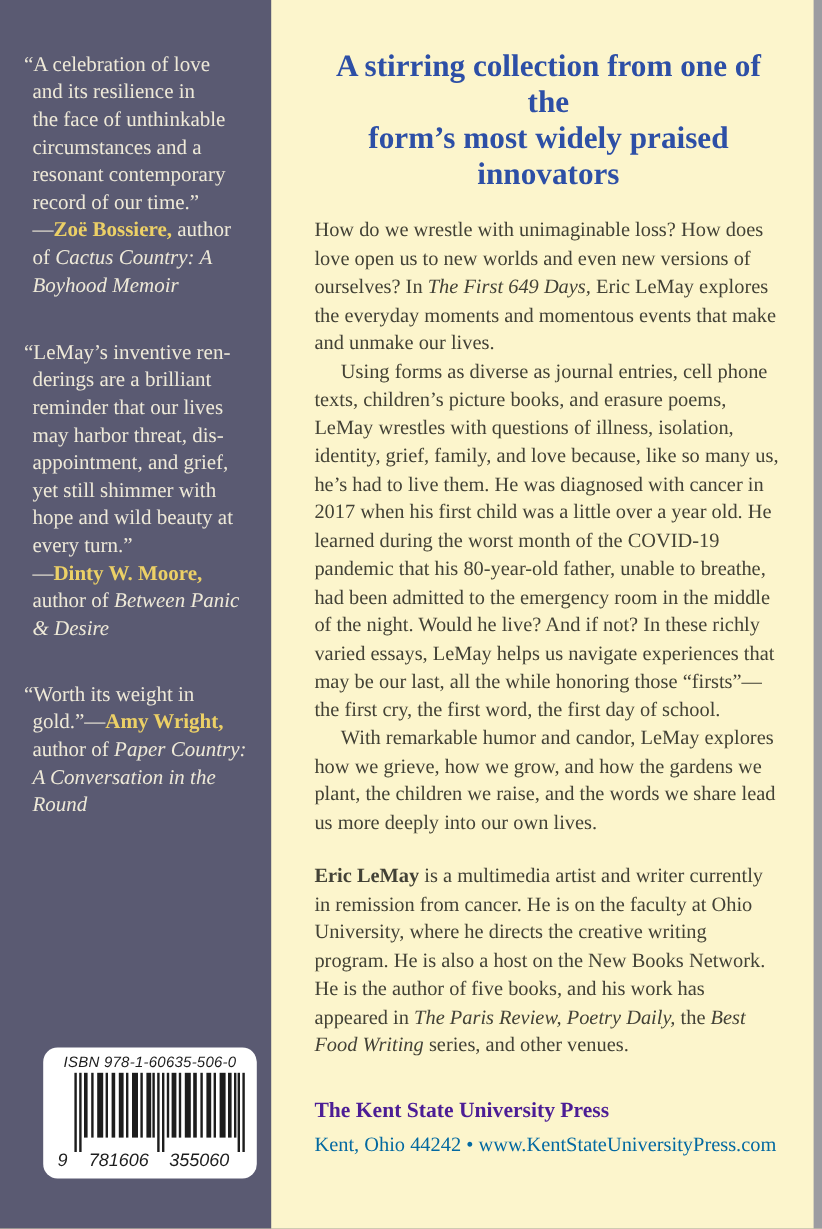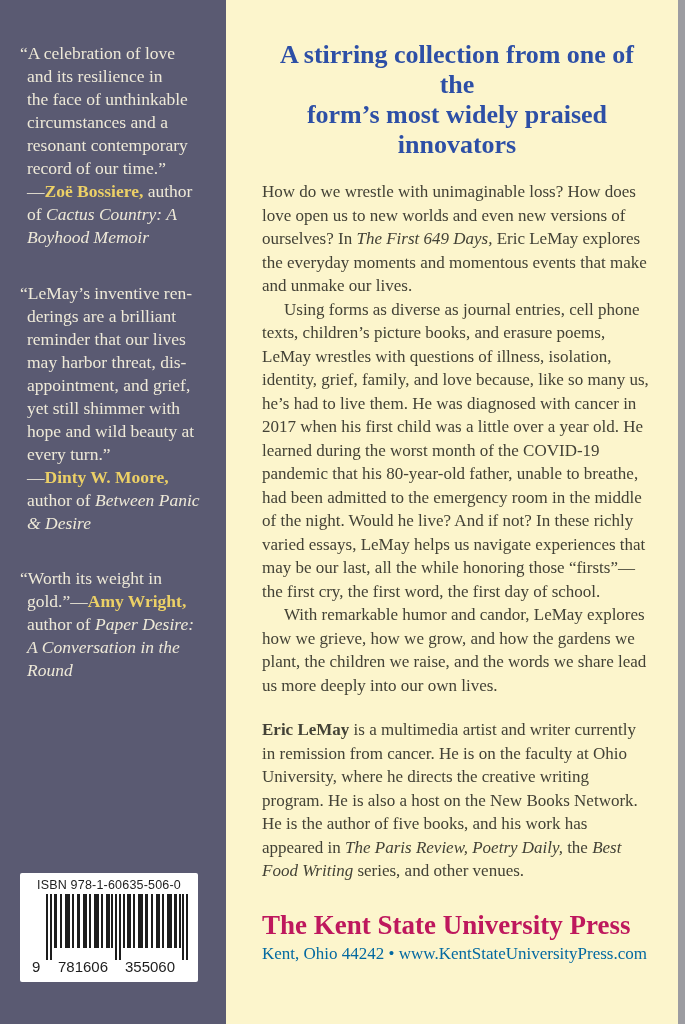--- a/index.html
+++ b/index.html
@@ -8,46 +8,46 @@
   .sidebar{position:absolute;left:0;top:0;width:226px;height:1024px;background:#5a5a72;
            box-sizing:border-box;padding:42px 8px 0 20px;color:#eee9d8;}
   .quote{font-size:17.5px;line-height:23px;white-space:nowrap;overflow:hidden;
          padding-left:7px;text-indent:-7px;}
   .quote.q1{margin-bottom:33px;}
   .quote.q2{margin-bottom:32px;}
   .quote.q3{margin-bottom:27px;}
   .seg-i{font-style:italic;}
   .seg-b{font-weight:bold;}
   .seg-bg{font-weight:bold;color:#ecd066;}
-  .barcode{position:absolute;left:20px;top:873px;width:178px;height:109px;background:#ffffff;
-           border-radius:2px;box-sizing:border-box;}
+  .barcode{position:absolute;left:36px;top:873px;width:178px;height:109px;background:#ffffff;
+           border-radius:12px;box-sizing:border-box;font-style:italic;}
   .isbn-label{font-family:"Liberation Sans","DejaVu Sans",sans-serif;font-size:12.5px;
               color:#1d1d1d;text-align:center;padding-top:5px;letter-spacing:0.2px;}
   .bars-svg{display:block;margin:0 auto;}
   .bc-digit{font-family:"Liberation Sans","DejaVu Sans",sans-serif;font-size:15px;fill:#1d1d1d;}
   .main{position:absolute;left:229px;top:0;width:449px;height:1024px;box-sizing:border-box;
         padding:40px 26px 0 33px;color:#434236;}
   .headline{margin:0 0 20px 0;font-size:26px;line-height:30px;font-weight:bold;color:#2d4fa6;text-align:center;}
   .body-p{margin:0;font-size:17px;line-height:23.5px;}
   .indent{text-indent:22px;}
   .bio{margin-top:21px;}
   .publisher{margin-top:26px;}
-  .pub-name{font-size:27px;line-height:32px;font-weight:bold;color:#be185d;}
+  .pub-name{font-size:18px;line-height:32px;font-weight:bold;color:#4c1d95;}
   .pub-addr{font-size:17px;line-height:26px;color:#0369a1;}
   .page-edge{position:absolute;right:0;top:0;width:7px;height:1024px;background:#9c9ca1;}
 </style>
 </head>
 <body>
 
 <div class="page">
 
   <aside class="sidebar">
     <div class="quote q1"><span>“A celebration of love</span><br><span>and its resilience in</span><br><span>the face of unthinkable</span><br><span>circumstances and a</span><br><span>resonant contemporary</span><br><span>record of our time.”</span><br><span>—</span><span class="seg-bg">Zoë Bossiere,</span><span> author</span><br><span>of </span><span class="seg-i">Cactus Country: A</span><br><span class="seg-i">Boyhood Memoir</span></div>
     <div class="quote q2"><span>“LeMay’s inventive ren-</span><br><span>derings are a brilliant</span><br><span>reminder that our lives</span><br><span>may harbor threat, dis-</span><br><span>appointment, and grief,</span><br><span>yet still shimmer with</span><br><span>hope and wild beauty at</span><br><span>every turn.”</span><br><span>—</span><span class="seg-bg">Dinty W. Moore,</span><br><span>author of </span><span class="seg-i">Between Panic</span><br><span class="seg-i">&amp; Desire</span></div>
-    <div class="quote q4"><span>“Worth its weight in</span><br><span>gold.”—</span><span class="seg-bg">Amy Wright,</span><br><span>author of </span><span class="seg-i">Paper Desire:</span><br><span class="seg-i">A Conversation in the</span><br><span class="seg-i">Round</span></div>
+    <div class="quote q4"><span>“Worth its weight in</span><br><span>gold.”—</span><span class="seg-bg">Amy Wright,</span><br><span>author of </span><span class="seg-i">Paper Country:</span><br><span class="seg-i">A Conversation in the</span><br><span class="seg-i">Round</span></div>
 
     <div class="barcode">
       <div class="isbn-label">ISBN 978-1-60635-506-0</div>
       <svg class="bars-svg" width="178" height="84" viewBox="0 0 178 84">
         <g fill="#1d1d1d">
           <rect x="26" y="2" width="2" height="66"></rect>
             <rect x="30" y="2" width="2" height="66"></rect>
           <rect x="95" y="2" width="2" height="66"></rect>
             <rect x="99" y="2" width="2" height="66"></rect>
           <rect x="162" y="2" width="2" height="66"></rect>

